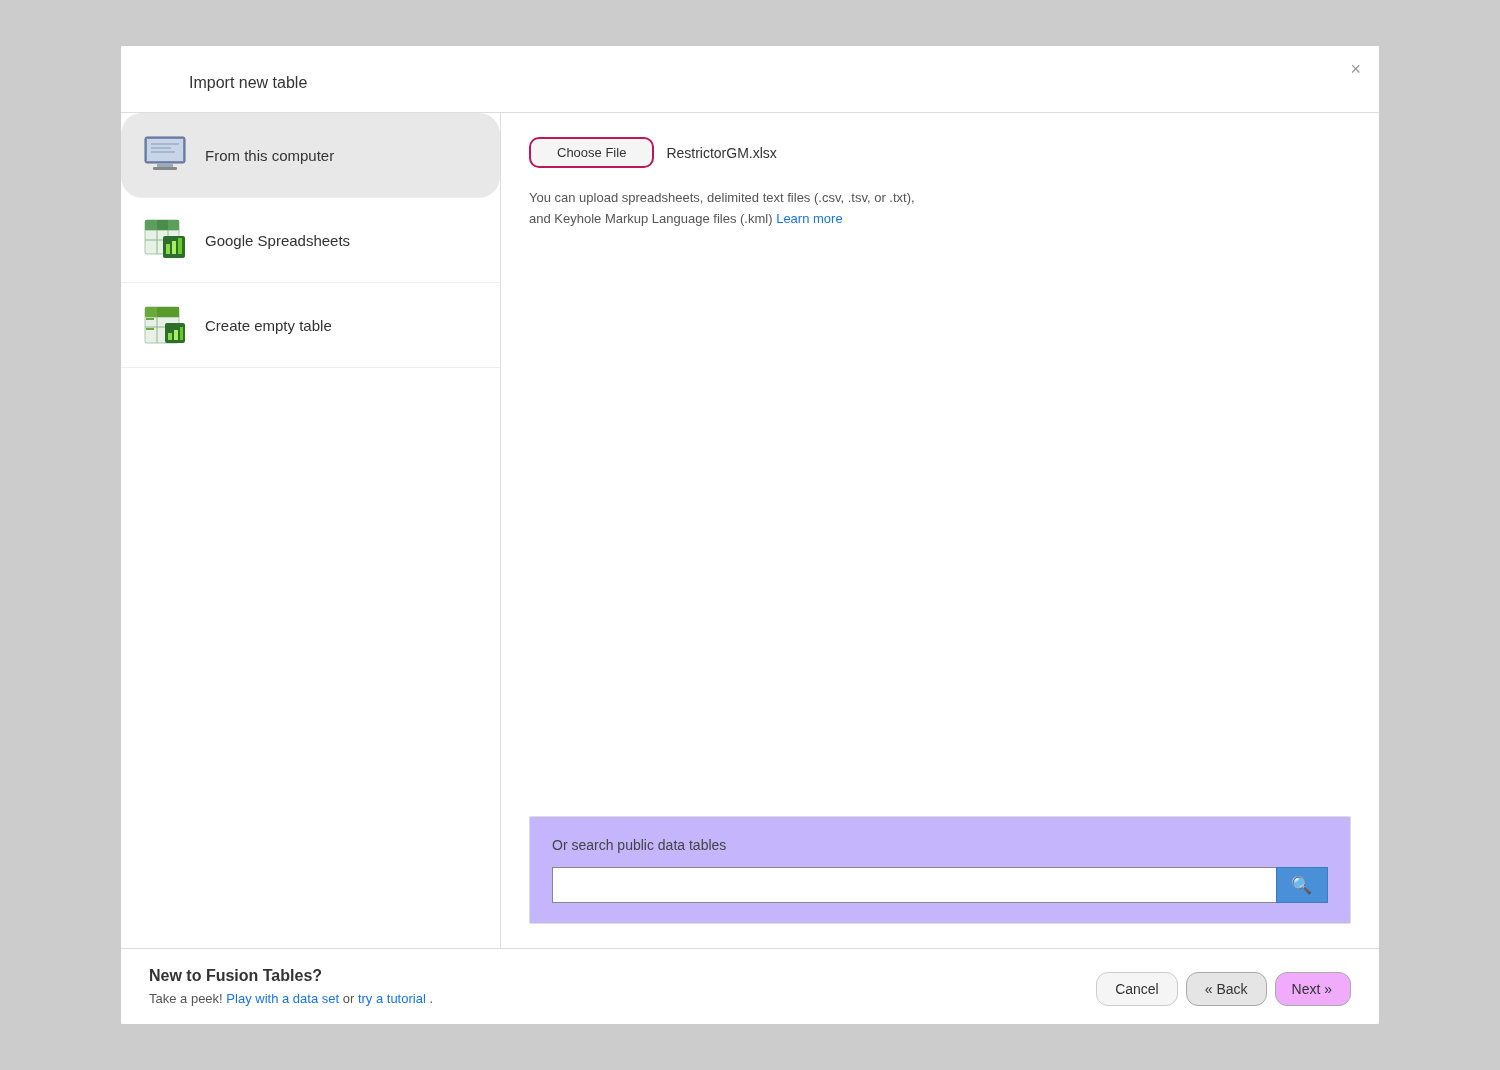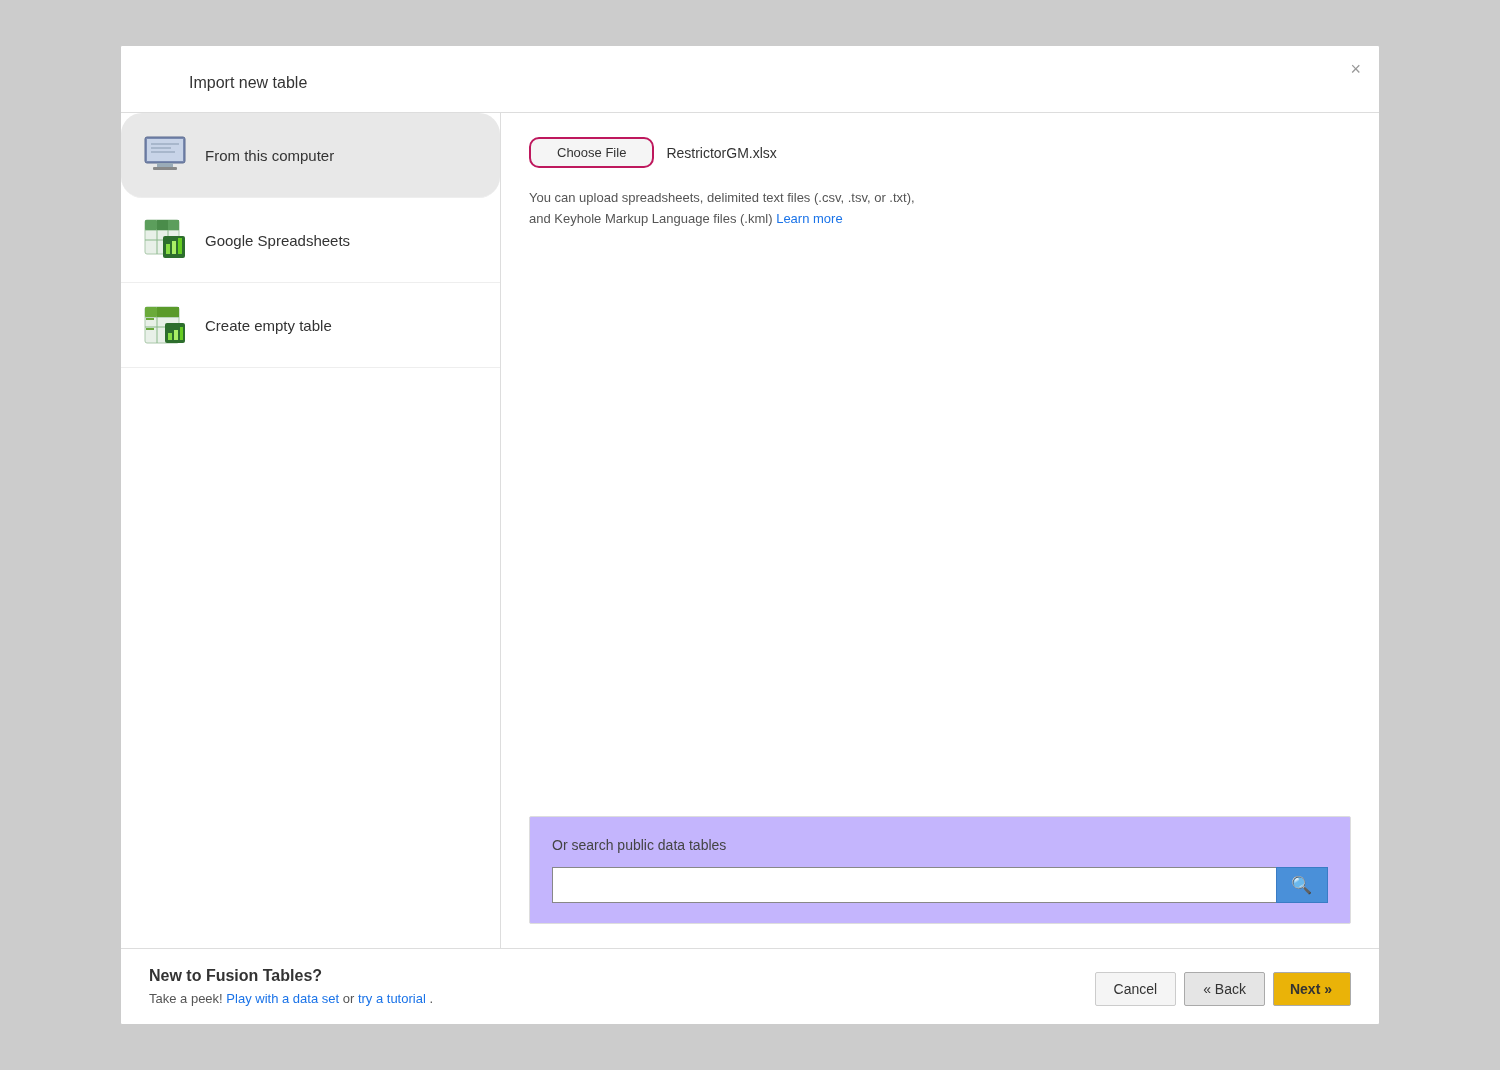--- a/index.html
+++ b/index.html
@@ -174,32 +174,32 @@
       display: flex;
       gap: 8px;
       align-items: center;
       padding-top: 4px;
     }
     .btn {
       padding: 8px 18px;
       font-size: 14px;
       border: 1px solid #ccc;
       background: #f5f5f5;
-      border-radius: 2px;
+      border-radius: 12px;
       cursor: pointer;
       color: #333;
     }
     .btn-primary {
       background: #e5e5e5;
       border: 1px solid #aaa;
       font-weight: normal;
     }
     .btn-next {
-      font-weight: bold;
-      background: #eab308;
+      font-weight: normal;
+      background: #f0abfc;
       border: 1px solid #aaa;
       padding-left: 16px;
     }
   </style>
 </head>
 <body>
 
 <div class="dialog">
 
   <button class="dialog-close">×</button>

